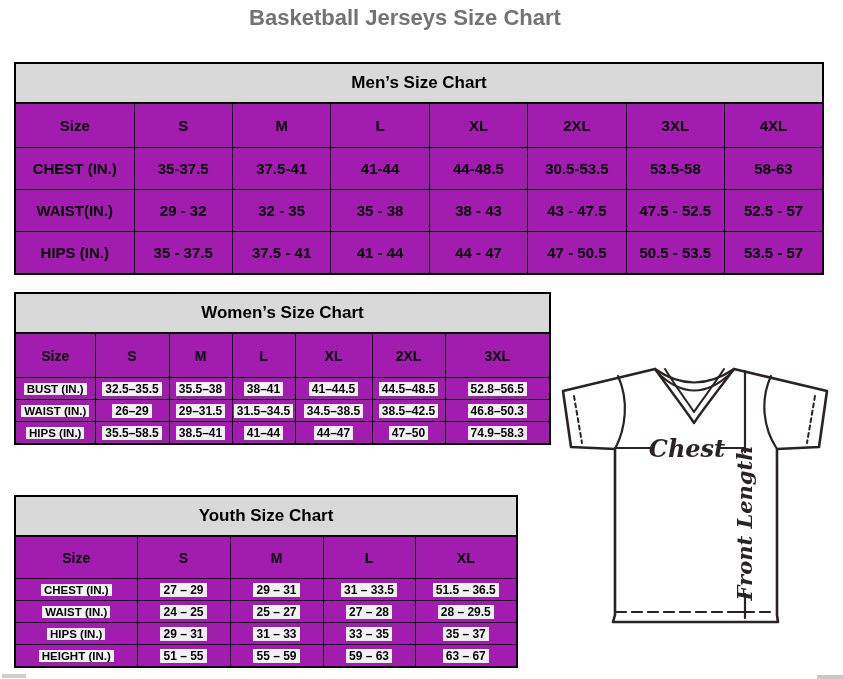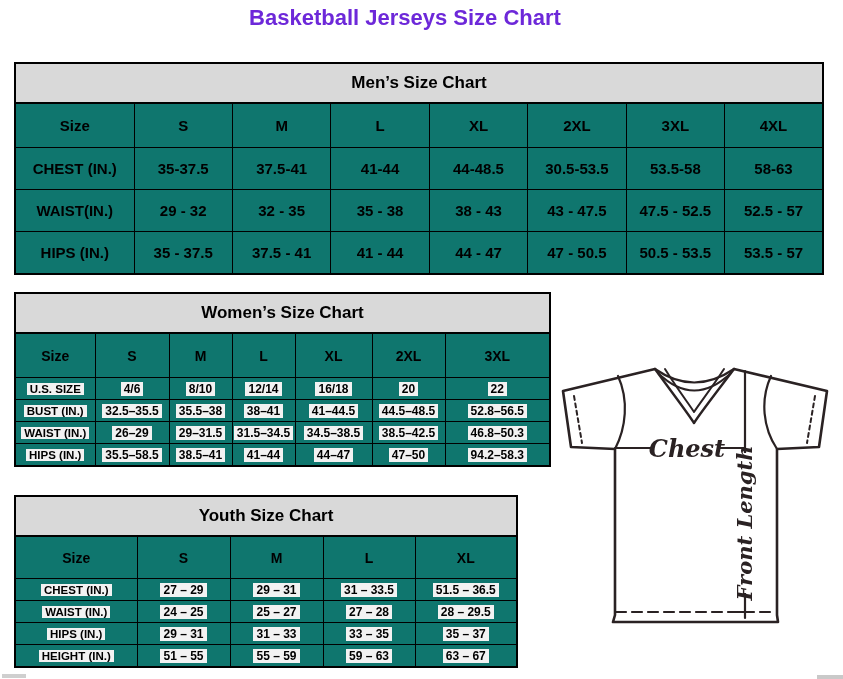--- a/index.html
+++ b/index.html
@@ -2,25 +2,25 @@
 <html><head>
 <meta charset="utf-8">
 <style>
   html,body { margin:0; padding:0; background:#ffffff; }
   #canvas {
     position:relative; width:843px; height:679px; background:#ffffff;
     font-family:"Liberation Sans", sans-serif; color:#000; overflow:hidden;
   }
   .page-title {
     position:absolute; left:0; top:5px; width:810px; text-align:center;
-    font-size:22px; font-weight:bold; color:#6d28d9;
+    font-size:22px; font-weight:bold; color:#737373;
   }
   table.tbl {
     position:absolute; border-collapse:collapse; table-layout:fixed;
-    background:#0f766e; border:2px solid #000;
+    background:#a21caf; border:2px solid #000;
   }
   table.tbl td {
     border:1px solid #000; text-align:center; vertical-align:middle;
     font-weight:bold; color:#000; padding:0; overflow:hidden; white-space:nowrap;
   }
   tr.hdr td {
     background:#d9d9d9; border:2px solid #000; font-size:17px;
   }
   
   #mens { left:14px; top:62px; width:810px; }
@@ -128,29 +128,20 @@
     <tr class="cols">
       <td>Size</td>
       <td>S</td>
       <td>M</td>
       <td>L</td>
       <td>XL</td>
       <td>2XL</td>
       <td>3XL</td>
     </tr>
     <tr class="data">
-      <td class="lbl"><span class="hl">U.S. SIZE</span></td>
-      <td><span class="hl">4/6</span></td>
-      <td><span class="hl">8/10</span></td>
-      <td><span class="hl">12/14</span></td>
-      <td><span class="hl">16/18</span></td>
-      <td><span class="hl">20</span></td>
-      <td><span class="hl">22</span></td>
-    </tr>
-    <tr class="data">
       <td class="lbl"><span class="hl">BUST (IN.)</span></td>
       <td><span class="hl">32.5–35.5</span></td>
       <td><span class="hl">35.5–38</span></td>
       <td><span class="hl">38–41</span></td>
       <td><span class="hl">41–44.5</span></td>
       <td><span class="hl">44.5–48.5</span></td>
       <td><span class="hl">52.8–56.5</span></td>
     </tr>
     <tr class="data">
       <td class="lbl"><span class="hl">WAIST (IN.)</span></td>
@@ -161,21 +152,21 @@
       <td><span class="hl">38.5–42.5</span></td>
       <td><span class="hl">46.8–50.3</span></td>
     </tr>
     <tr class="data">
       <td class="lbl"><span class="hl">HIPS (IN.)</span></td>
       <td><span class="hl">35.5–58.5</span></td>
       <td><span class="hl">38.5–41</span></td>
       <td><span class="hl">41–44</span></td>
       <td><span class="hl">44–47</span></td>
       <td><span class="hl">47–50</span></td>
-      <td><span class="hl">94.2–58.3</span></td>
+      <td><span class="hl">74.9–58.3</span></td>
     </tr>
   </tbody>
     </table>
 
   <table class="tbl" id="youth">
     <colgroup>
       <col style="width:122px">
         <col style="width:93px">
         <col style="width:93px">
       <col style="width:92px">

